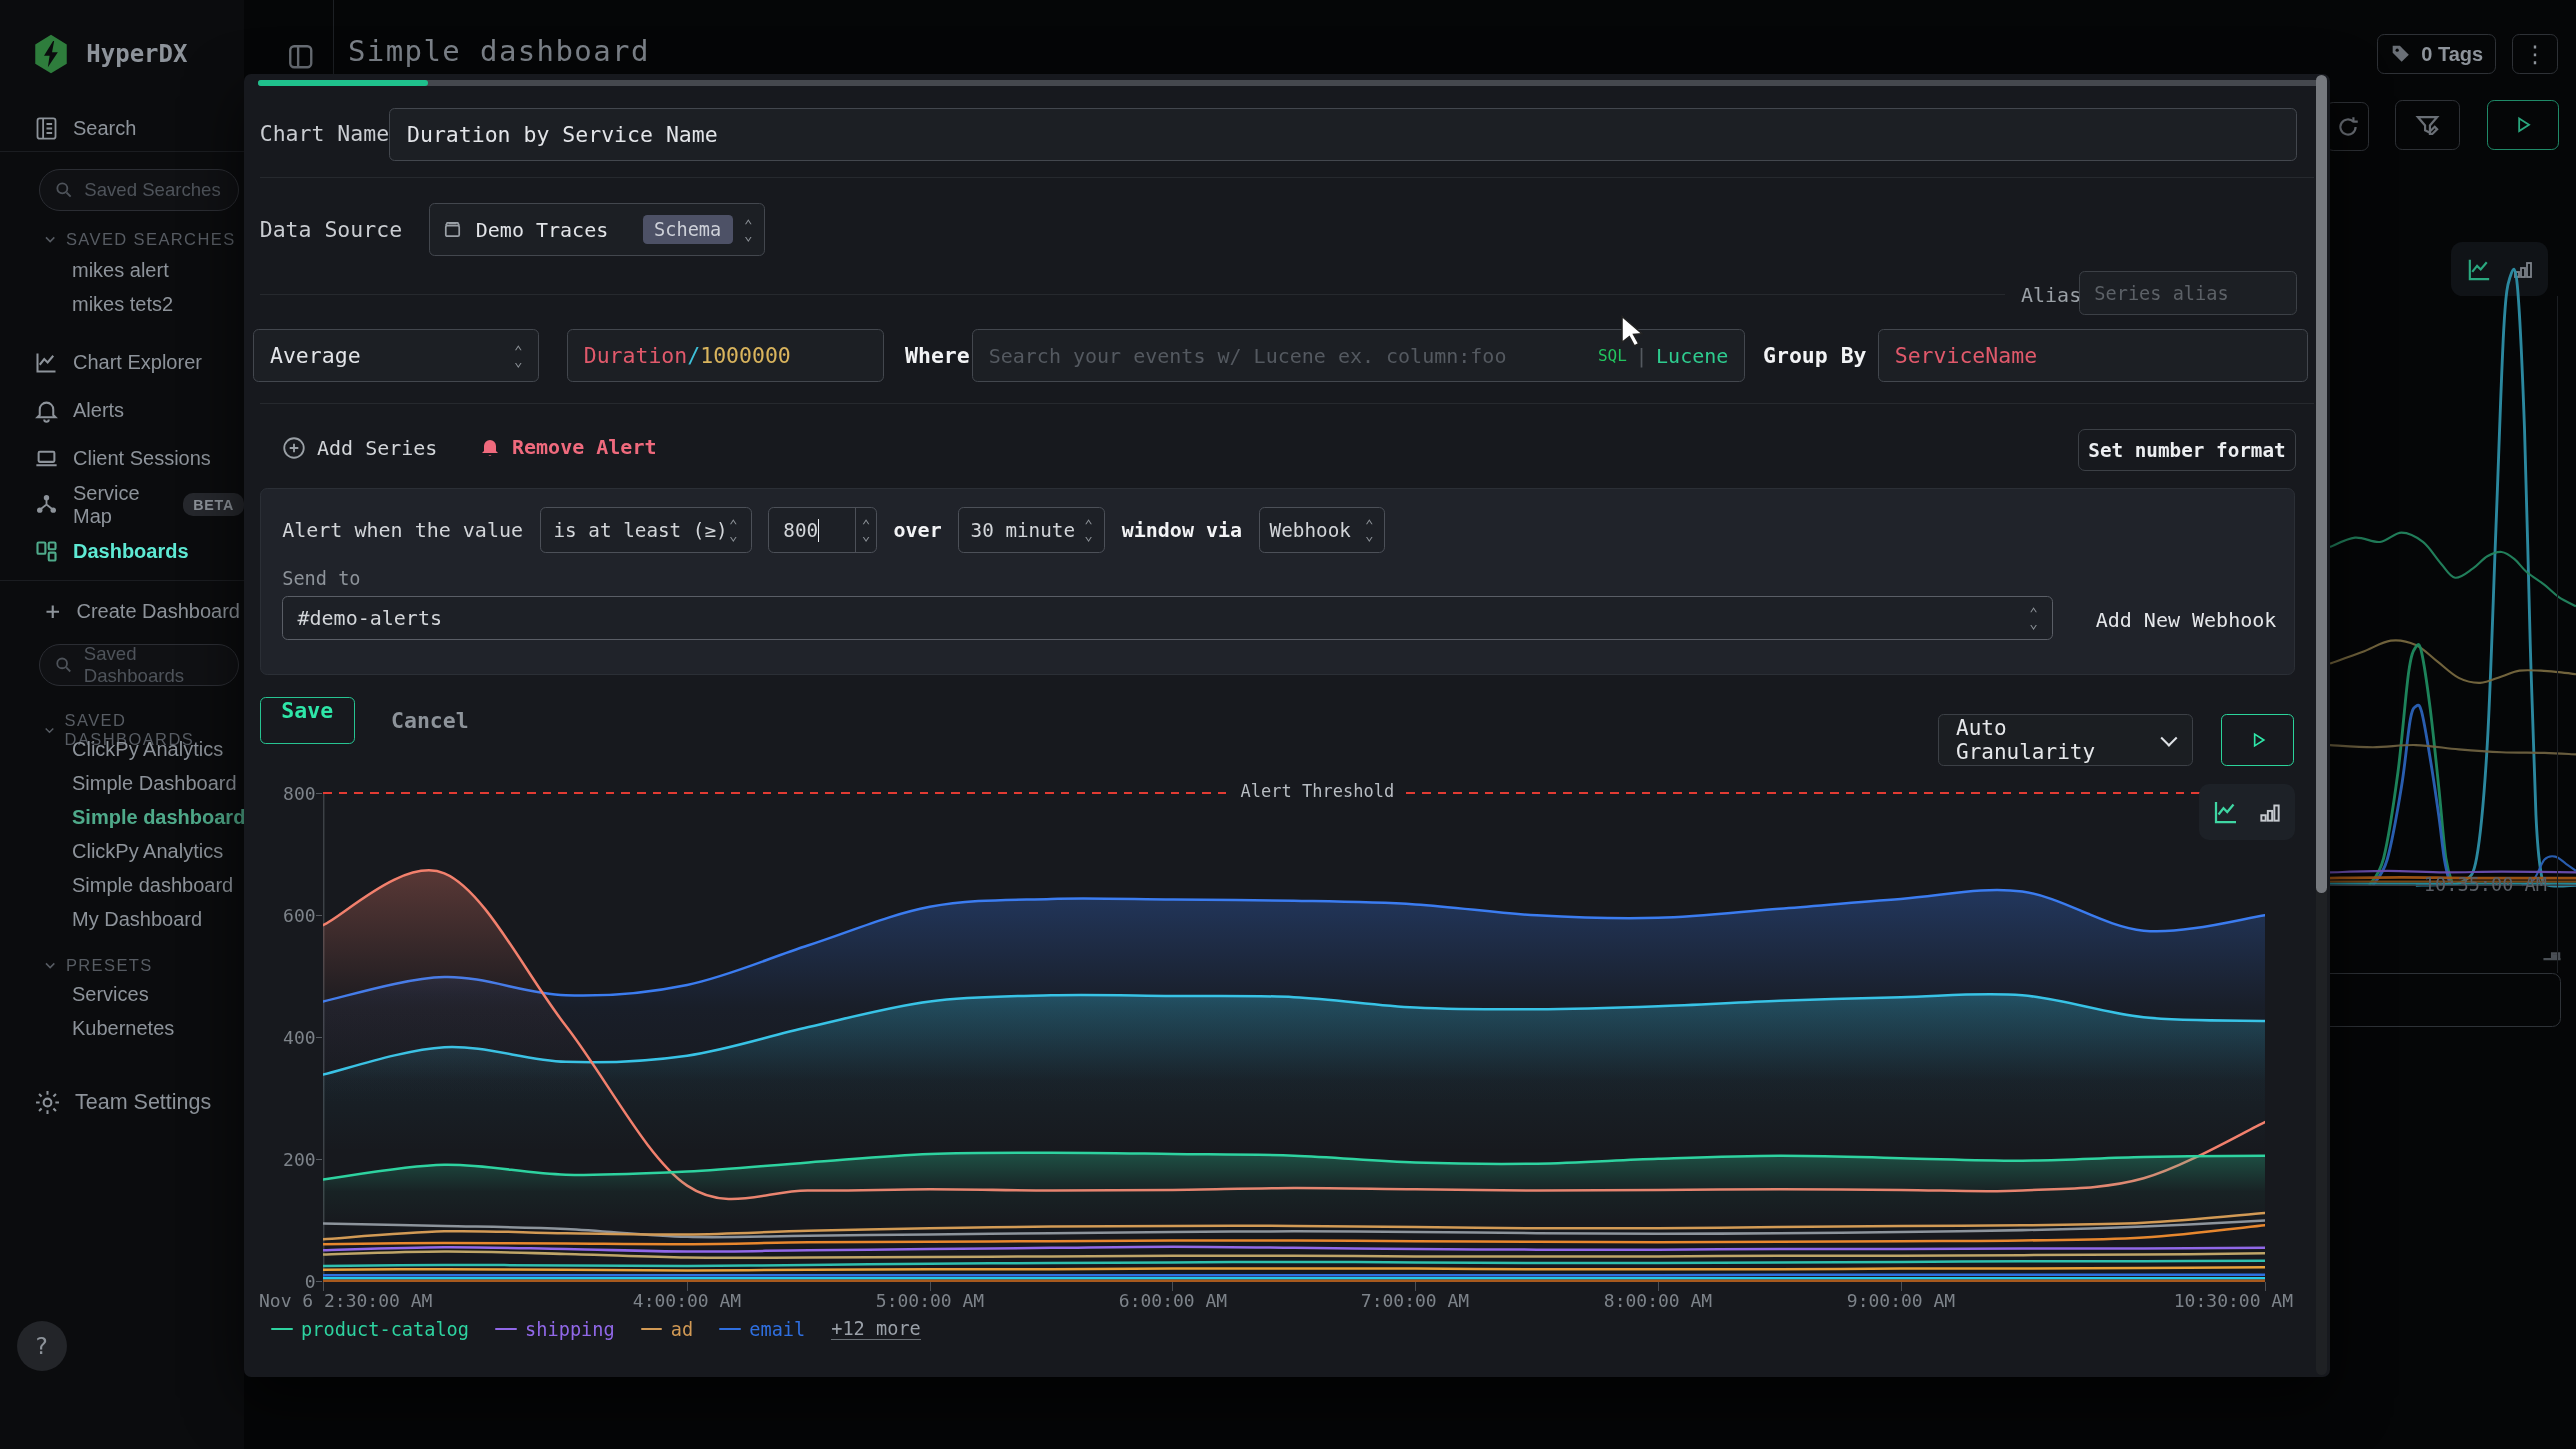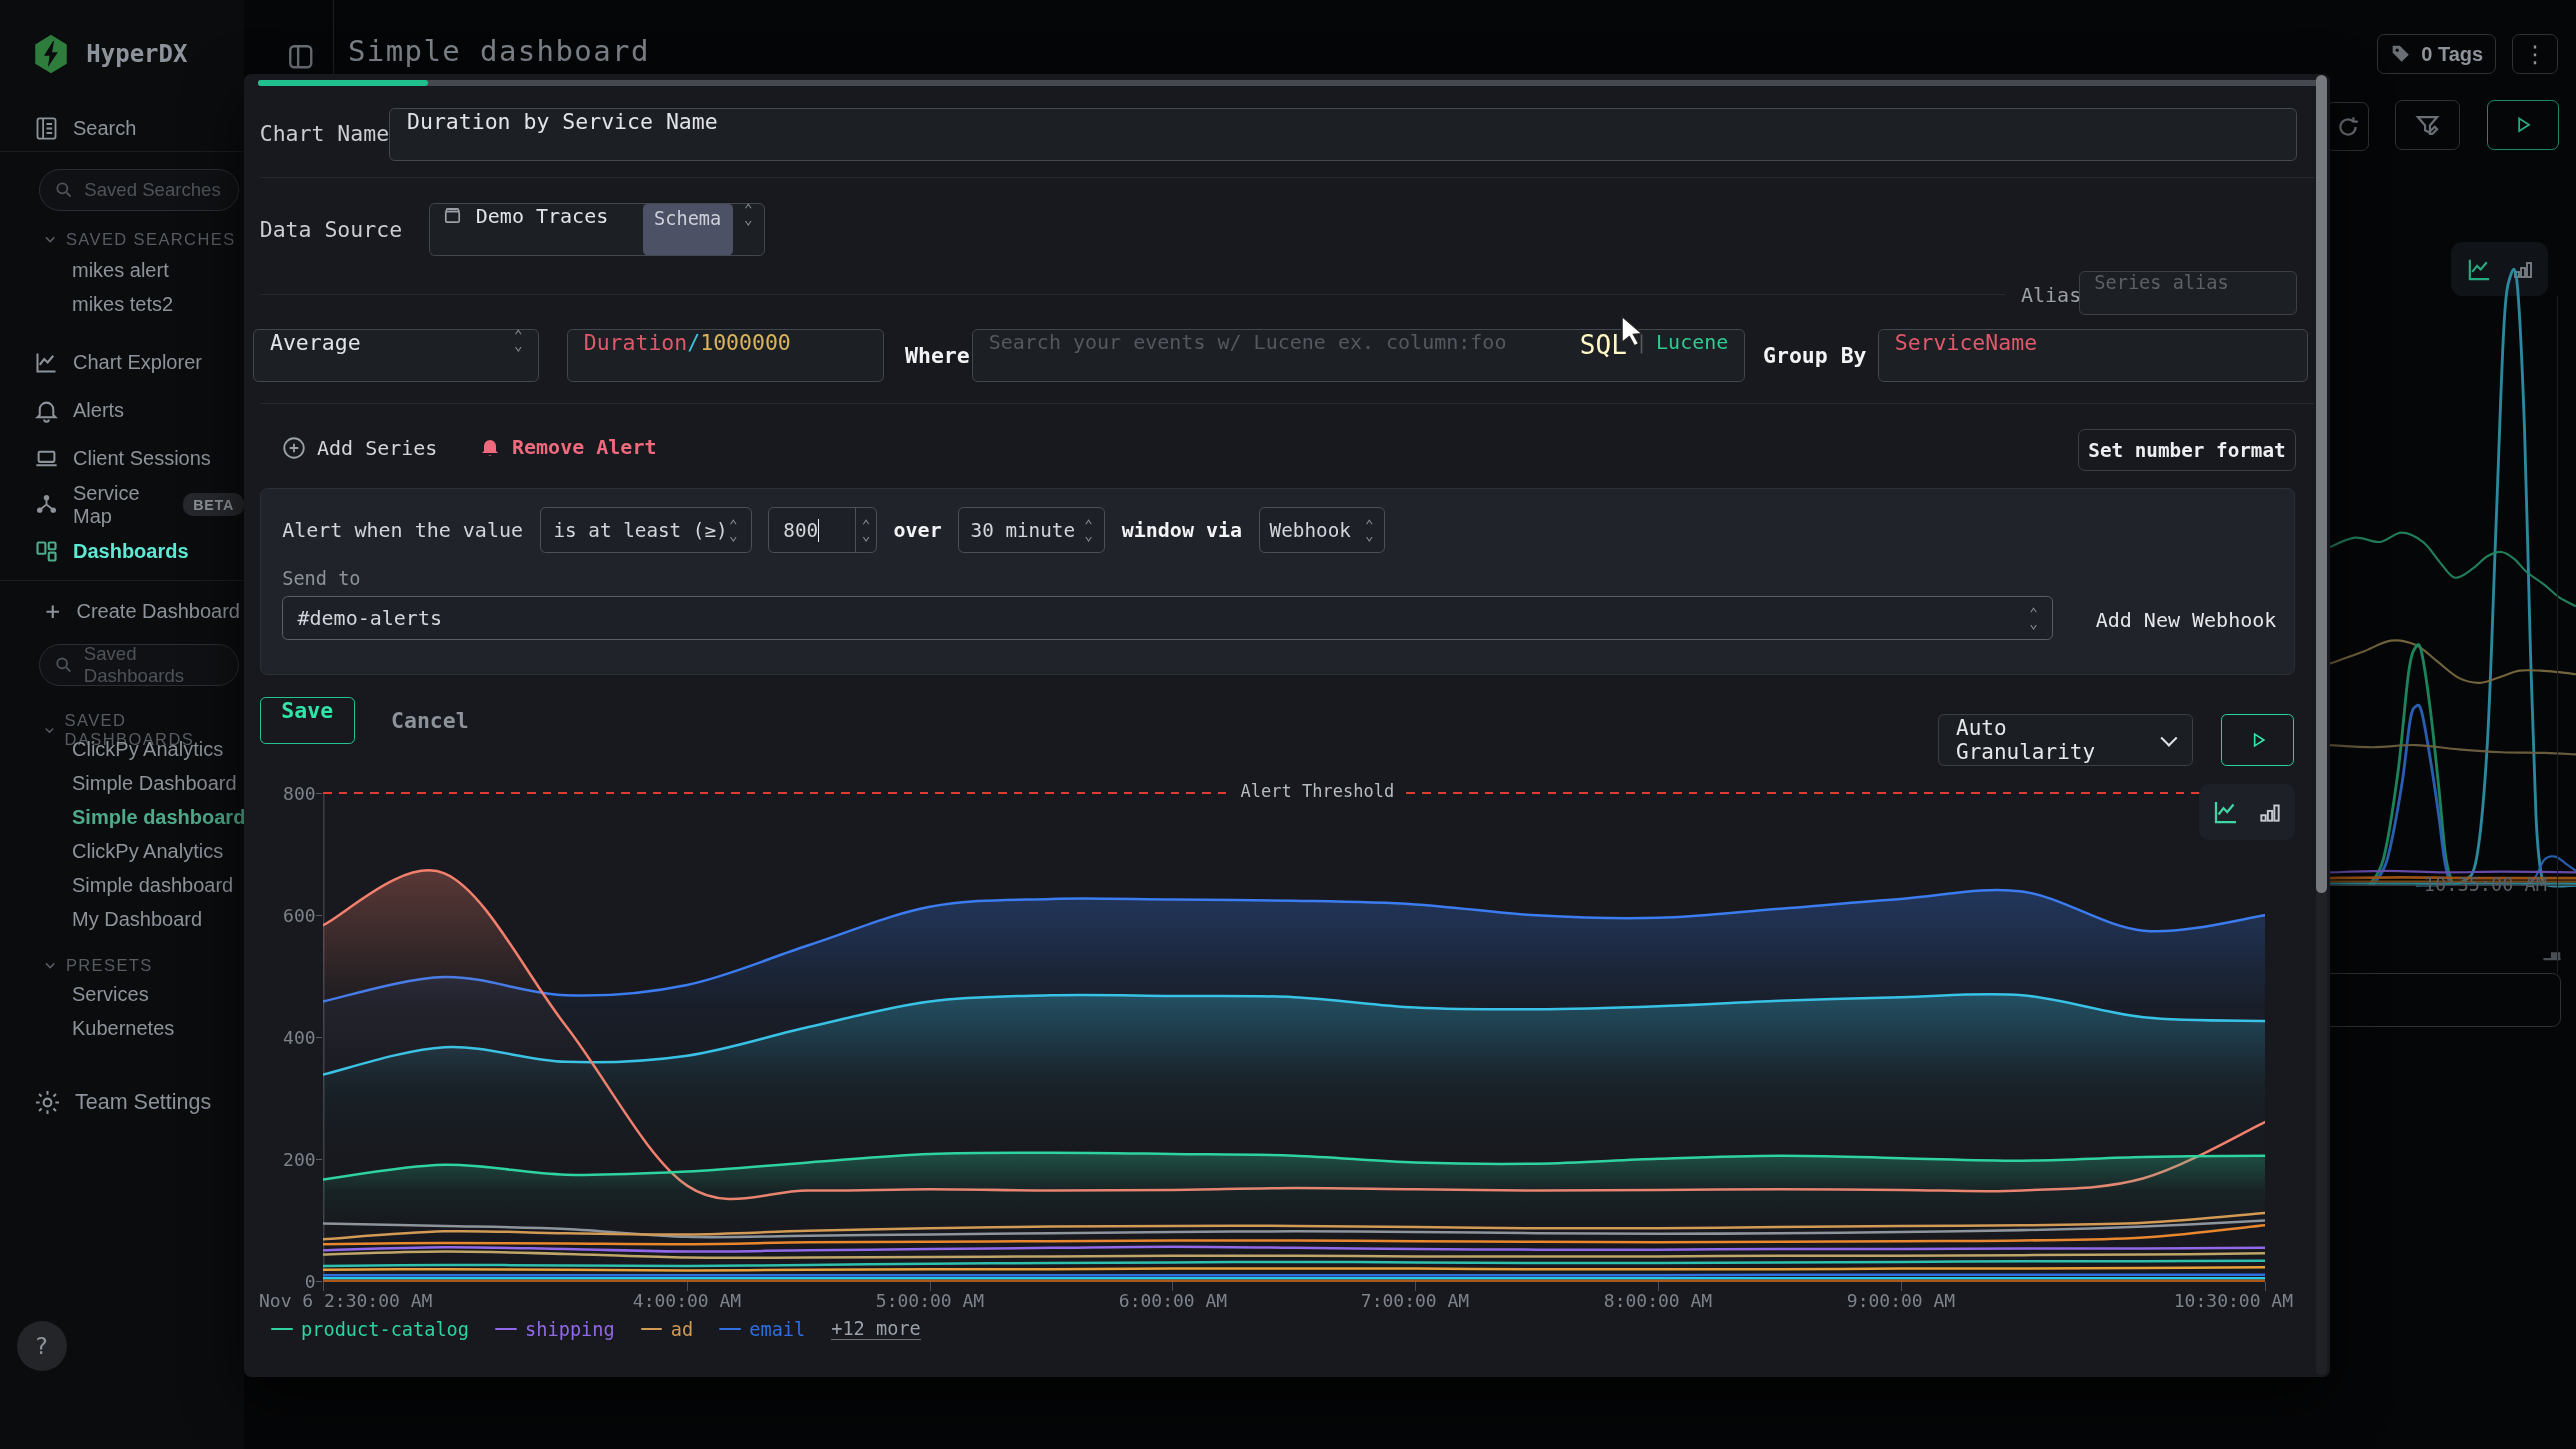--- a/index.html
+++ b/index.html
@@ -29,21 +29,21 @@
   
   #page-title{left:348px;top:34px;font-size:29px;color:#7d838a;letter-spacing:1.4px;}
   #topbar-vline{left:333px;top:0;width:1.4px;height:74px;background:#1d2024;}
   .tb-btn{position:absolute;border:1.4px solid #2e3136;border-radius:7.2px;display:flex;align-items:center;justify-content:center;
           gap:10px;color:#8d939a;background:transparent;box-sizing:border-box;}
 
   
   #modal{left:244px;top:74px;width:2086px;height:1303px;background:#17191e;border-radius:7.2px;
          box-shadow:0 21.5px 57px rgba(0,0,0,.65);}
   .inp{position:absolute;background:#1c1f24;border:1.4px solid #43474e;border-radius:5.7px;box-sizing:border-box;
-       display:flex;font-size:21.5px;color:#e2e4e8;}
+       display:flex;align-items:center;font-size:21.5px;color:#e2e4e8;}
   .lab{position:absolute;color:#c9ccd1;font-size:21.5px;}
   .chev-ud{display:flex;flex-direction:column;line-height:10px;font-size:14.3px;color:#8a8f95;}
   .chev{width:10px;height:10px;border-right:2.1px solid #dfe2e6;border-bottom:2.1px solid #dfe2e6;transform:rotate(45deg);}
   .sel{background:#1d2026;border:1.4px solid #4c5058;border-radius:5.7px;display:flex;align-items:center;
        box-sizing:border-box;font-size:19.3px;color:#d2d5d9;}
   .mod-div{position:absolute;left:15.7px;width:2054px;height:1.4px;background:#26292e;}
 
   
   .ylab{position:absolute;width:63px;left:8.6px;text-align:right;font-size:18px;color:#7d838a;line-height:21.5px;}
   .ytick{position:absolute;left:72px;width:6.4px;height:1.4px;background:#565b61;}
@@ -314,21 +314,21 @@
         </span>
     </div>
     <div class="inp" style="left:323px;top:255px;width:317px;height:53px;padding-left:15.7px;">
       <span style="color:#e0596b;">Duration</span>
         <span style="color:#3ec1d9;">/</span>
         <span style="color:#d9b45d;">1000000</span>
     </div>
     <div class="lab" style="left:661px;top:269px;color:#f2f3f5;font-weight:bold;">Where</div>
     <div class="inp" style="left:728px;top:255px;width:773px;height:53px;padding:0 15.7px;gap:8.6px;">
       <span style="color:#545960;font-size:20px;">Search your events w/ Lucene ex. column:foo</span>
-      <span style="margin-left:auto;font-size:26px;color:#fef9c3;">SQL</span>
+      <span style="margin-left:auto;font-size:16px;color:#22c55e;">SQL</span>
       <span style="font-size:20px;color:#545960;">|</span>
       <span style="font-size:20px;color:#2ecc8f;">Lucene</span>
     </div>
     <div class="lab" style="left:1519px;top:269px;color:#f2f3f5;font-weight:bold;">Group By</div>
     <div class="inp" style="left:1634px;top:255px;width:430px;height:53px;padding-left:15.7px;">
       <span style="color:#e0596b;">ServiceName</span>
     </div>
 
     <div class="mod-div" style="top:329px;"></div>
 

